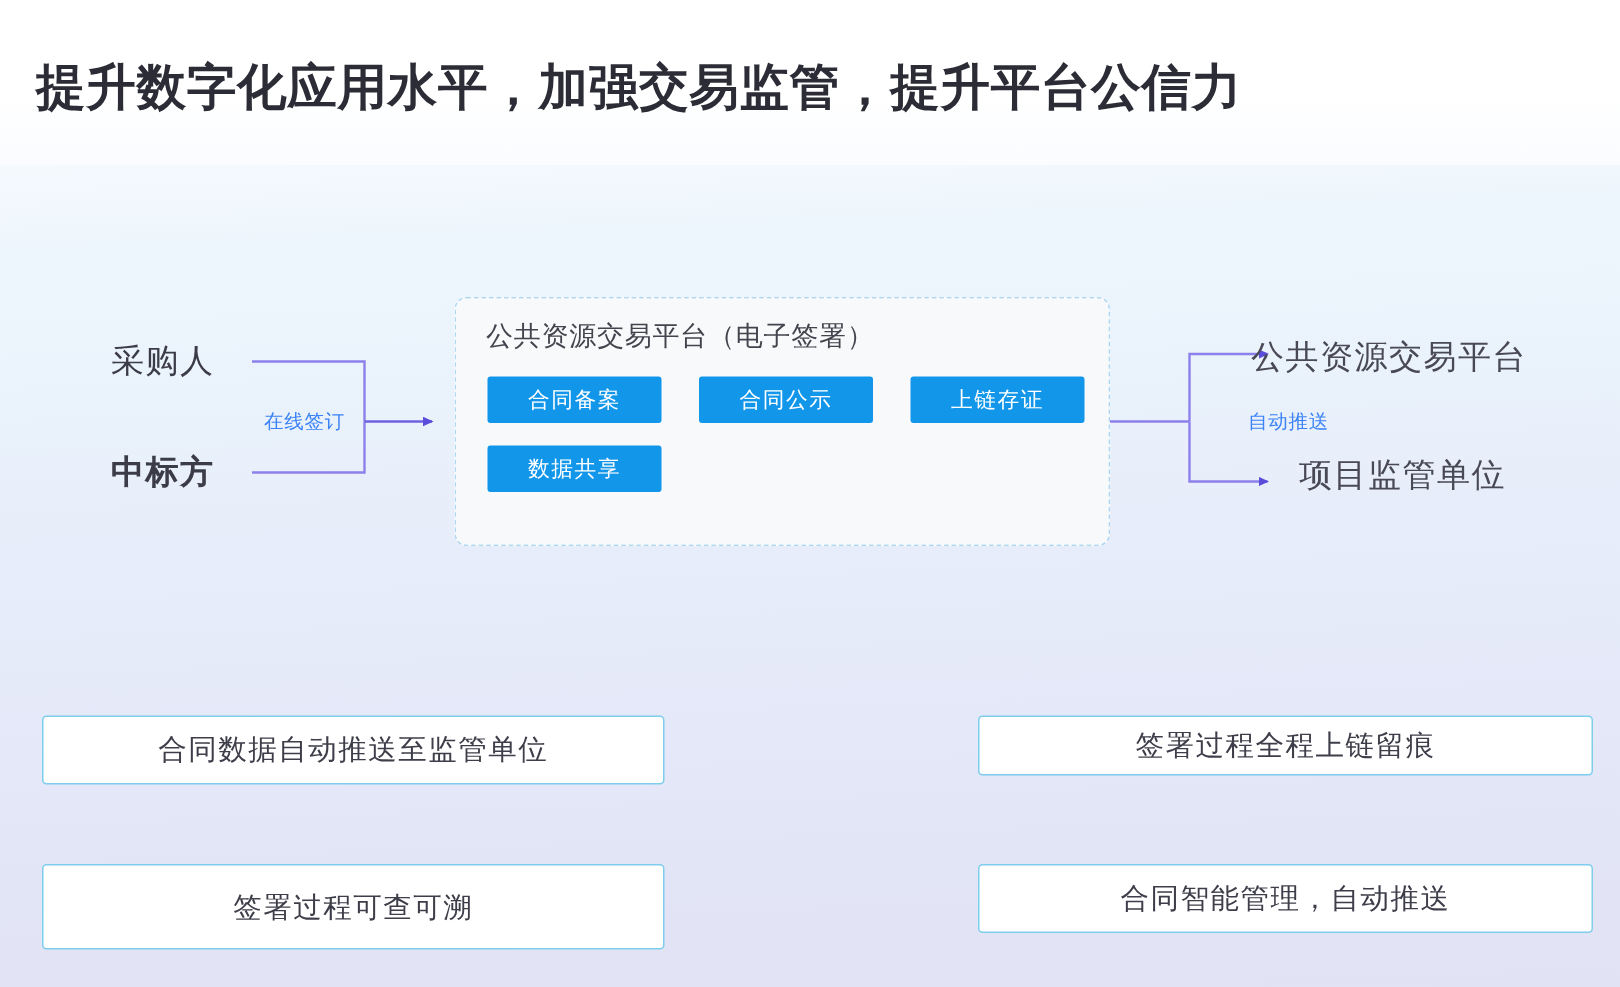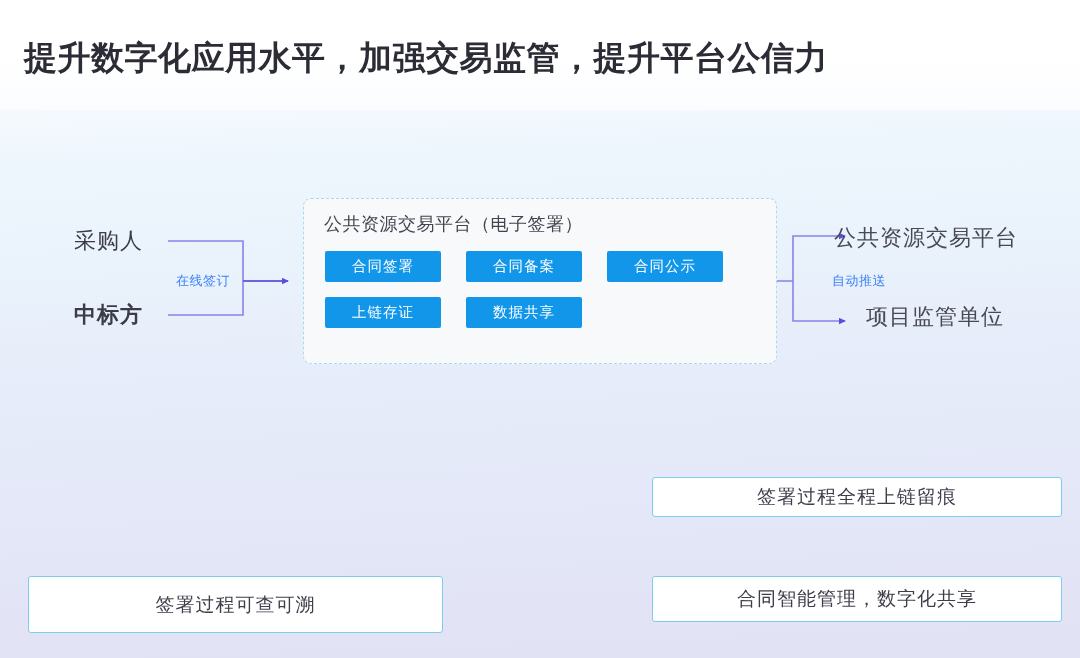--- a/index.html
+++ b/index.html
@@ -87,21 +87,21 @@
     letter-spacing: 0.5px;
   }
   .edge-sign { left: 176px; top: 162px; }
   .edge-push { left: 801px; top: 162px; margin-left: 31px; }
 
   
   .platform-panel {
     position: absolute;
     left: 303px;
     top: 88px;
-    width: 474px;
+    width: 437px;
     height: 166px;
     background: #f8f9fb;
     border: 1px dashed #aed8f2;
     border-radius: 8px;
     text-align: center;
   }
   .panel-title {
     position: absolute;
     left: 20px;
     top: 13px;
@@ -186,29 +186,29 @@
 
   <div class="actor-label actor-buyer">采购人</div>
   <div class="actor-label actor-winner">中标方</div>
 
   <div class="edge-label edge-sign">在线签订</div>
   <div class="edge-label edge-push">自动推送</div>
 
   <div class="platform-panel">
     <div class="panel-title">公共资源交易平台（电子签署）</div>
     <div class="panel-buttons">
-      <div class="chip">合同签署</div>
       <div class="chip">合同备案</div>
       <div class="chip">合同公示</div>
       <div class="chip">上链存证</div>
       <div class="chip">数据共享</div>
     </div>
   </div>
 
   <div class="target-label target-platform">公共资源交易平台</div>
   <div class="target-label target-regulator">项目监管单位</div>
 </div>
 
 <div class="benefits">
+  <div class="benefit-box bx-tl">合同数据自动推送至监管单位</div>
   <div class="benefit-box bx-tr">签署过程全程上链留痕</div>
   <div class="benefit-box bx-bl">签署过程可查可溯</div>
-  <div class="benefit-box bx-br">合同智能管理，数字化共享</div>
+  <div class="benefit-box bx-br">合同智能管理，自动推送</div>
 </div>
 
 </body></html>

